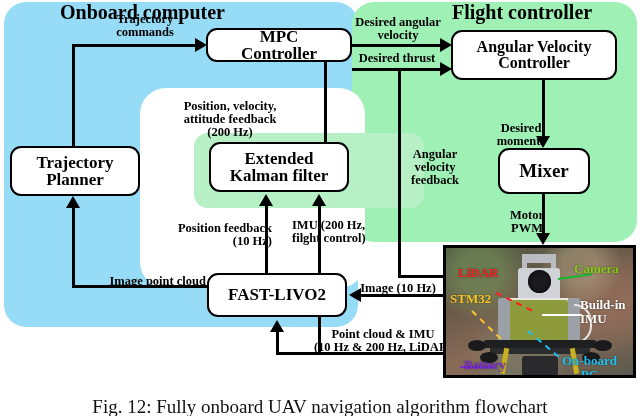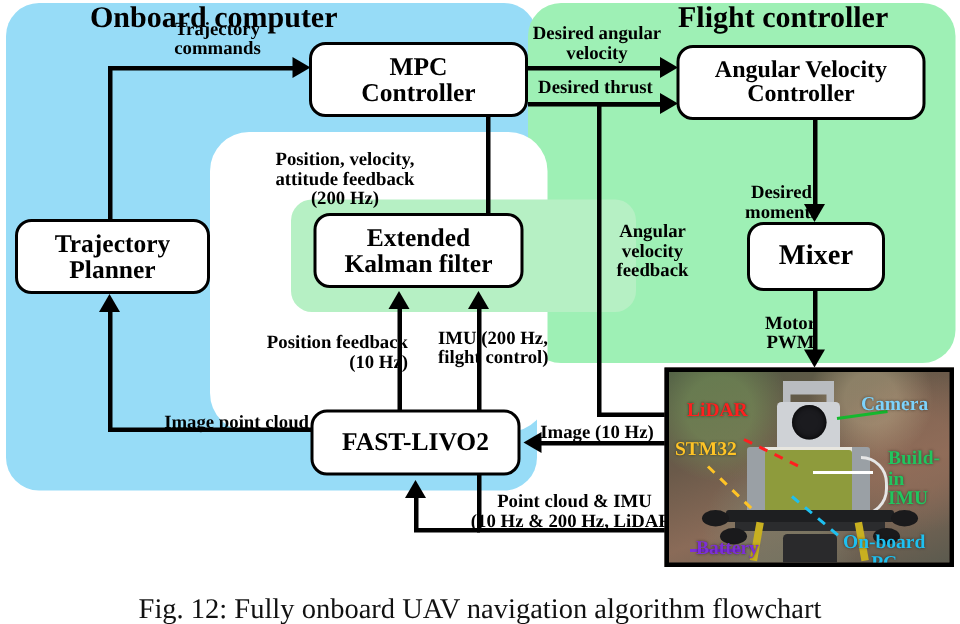--- a/index.html
+++ b/index.html
@@ -21,21 +21,21 @@
   .region-title{position:absolute;font-weight:bold;color:#000;white-space:nowrap;}
   #onboard-title{left:60px;top:1px;font-size:20px;}
   #flight-title{left:452px;top:1px;font-size:20px;}
 
   
   .box{position:absolute;background:#ffffff;border:2.6px solid #000;
        border-radius:11px;display:flex;align-items:center;justify-content:center;
        text-align:center;font-weight:bold;color:#000;line-height:1.02;
        box-sizing:border-box;}
 
-  #box-mpc{left:206px;top:28px;width:146px;height:50px;font-size:17px;}
+  #box-mpc{left:206px;top:28px;width:146px;height:34px;font-size:17px;}
   #box-avc{left:451px;top:30px;width:166px;height:50px;font-size:16px;}
   #box-planner{left:10px;top:146px;width:130px;height:50px;font-size:17px;}
   #box-ekf{left:209px;top:142px;width:140px;height:50px;font-size:17px;}
   #box-mixer{left:498px;top:148px;width:92px;height:46px;font-size:19px;}
   #box-fast{left:207px;top:273px;width:140px;height:44px;font-size:17px;}
 
   
   .ln{position:absolute;background:#000;}
   .hl{height:3px;}
   .vl{width:3px;}
@@ -230,28 +230,28 @@
     <div class="drone" id="d-leg-l"></div>
     <div class="drone" id="d-leg-r"></div>
     <div class="drone" id="d-batt"></div>
 
     <div class="parrow" style="left:50px;top:44px;width:40px;border-color:#ff1f1f;
          transform:rotate(26deg);transform-origin:left center;"></div>
     <div class="pl" style="left:12px;top:18px;color:#ff1f1f;">LiDAR</div>
 
     <div class="psolid" style="left:112px;top:30px;width:34px;border-color:#15b82e;
          transform:rotate(-8deg);transform-origin:left center;"></div>
-    <div class="pl" style="left:128px;top:14px;color:#7dd3fc;">Camera</div>
+    <div class="pl" style="left:128px;top:14px;color:#84cc16;">Camera</div>
 
     <div class="parrow" style="left:26px;top:62px;width:40px;border-color:#ffc426;
          transform:rotate(44deg);transform-origin:left center;"></div>
     <div class="pl" style="left:4px;top:44px;color:#ffc426;">STM32</div>
 
     <div class="psolid" style="left:96px;top:66px;width:40px;border-color:#ffffff;"></div>
-    <div class="pl" style="left:122px;top:50px;color:#22c55e;white-space:pre-line;line-height:1.05;padding-left:24px;">Build-in
+    <div class="pl" style="left:134px;top:50px;color:#ffffff;white-space:pre-line;line-height:1.05;">Build-in
 IMU</div>
 
     <div class="psolid" style="left:14px;top:118px;width:34px;border-color:#7d2fd6;"></div>
     <div class="pl" style="left:2px;top:110px;color:#7d2fd6;padding-left:16px;">Battery</div>
 
     <div class="parrow" style="left:82px;top:82px;width:40px;border-color:#1ec0f0;
          transform:rotate(40deg);transform-origin:left center;"></div>
     <div class="pl" style="left:116px;top:106px;color:#1ec0f0;white-space:pre-line;line-height:1.05;text-align:center;">On-board
 PC</div>
   </div>

